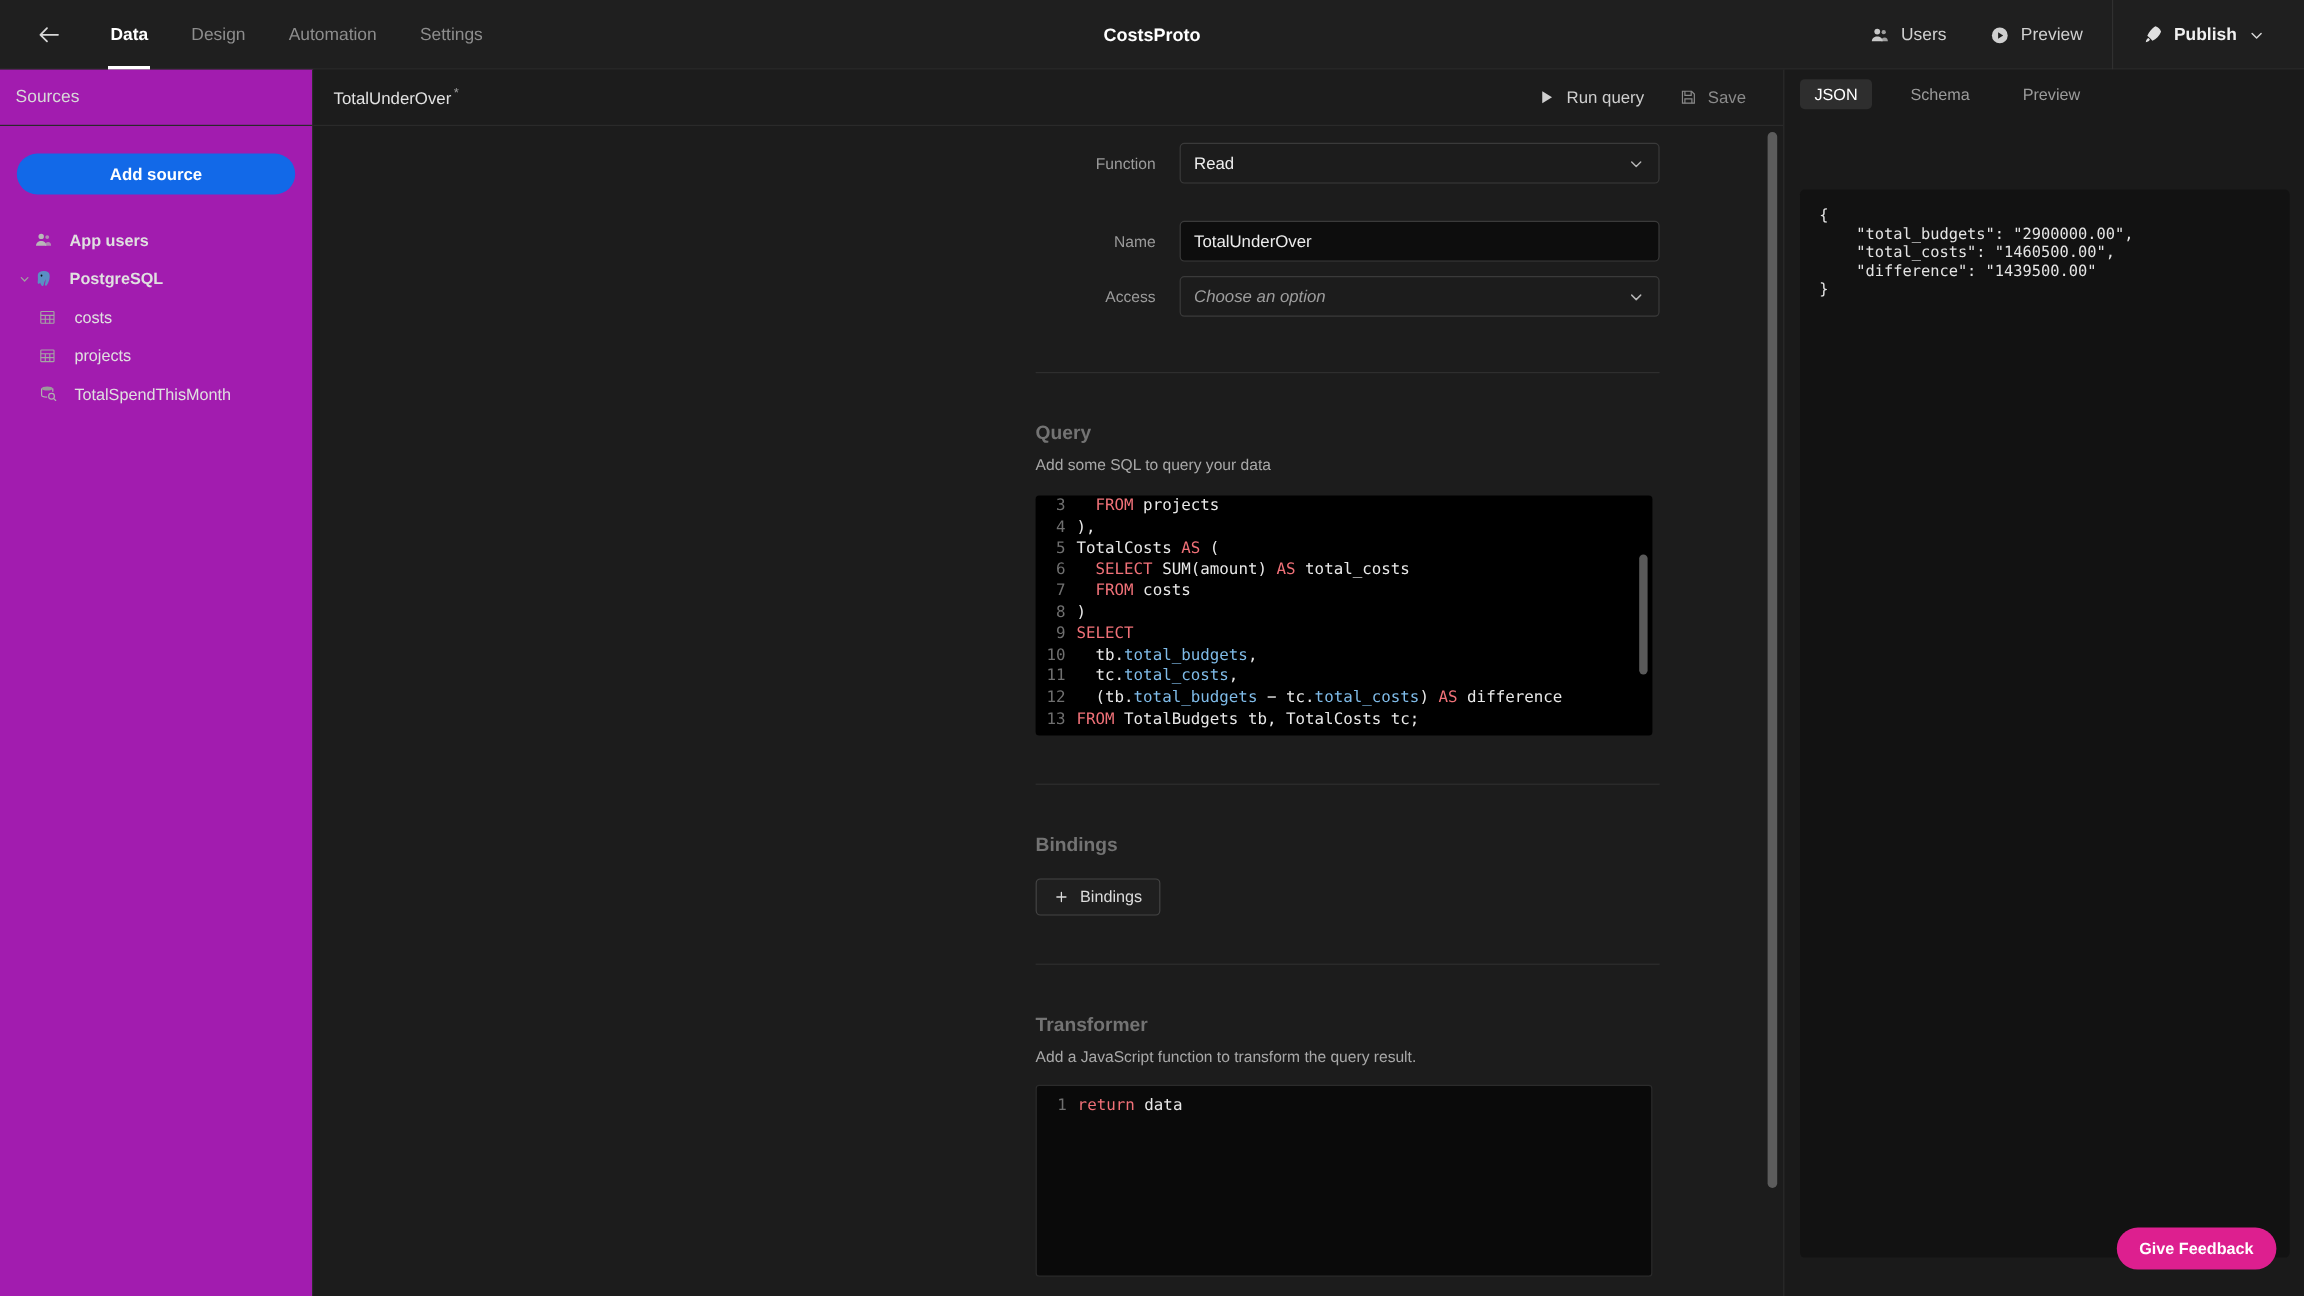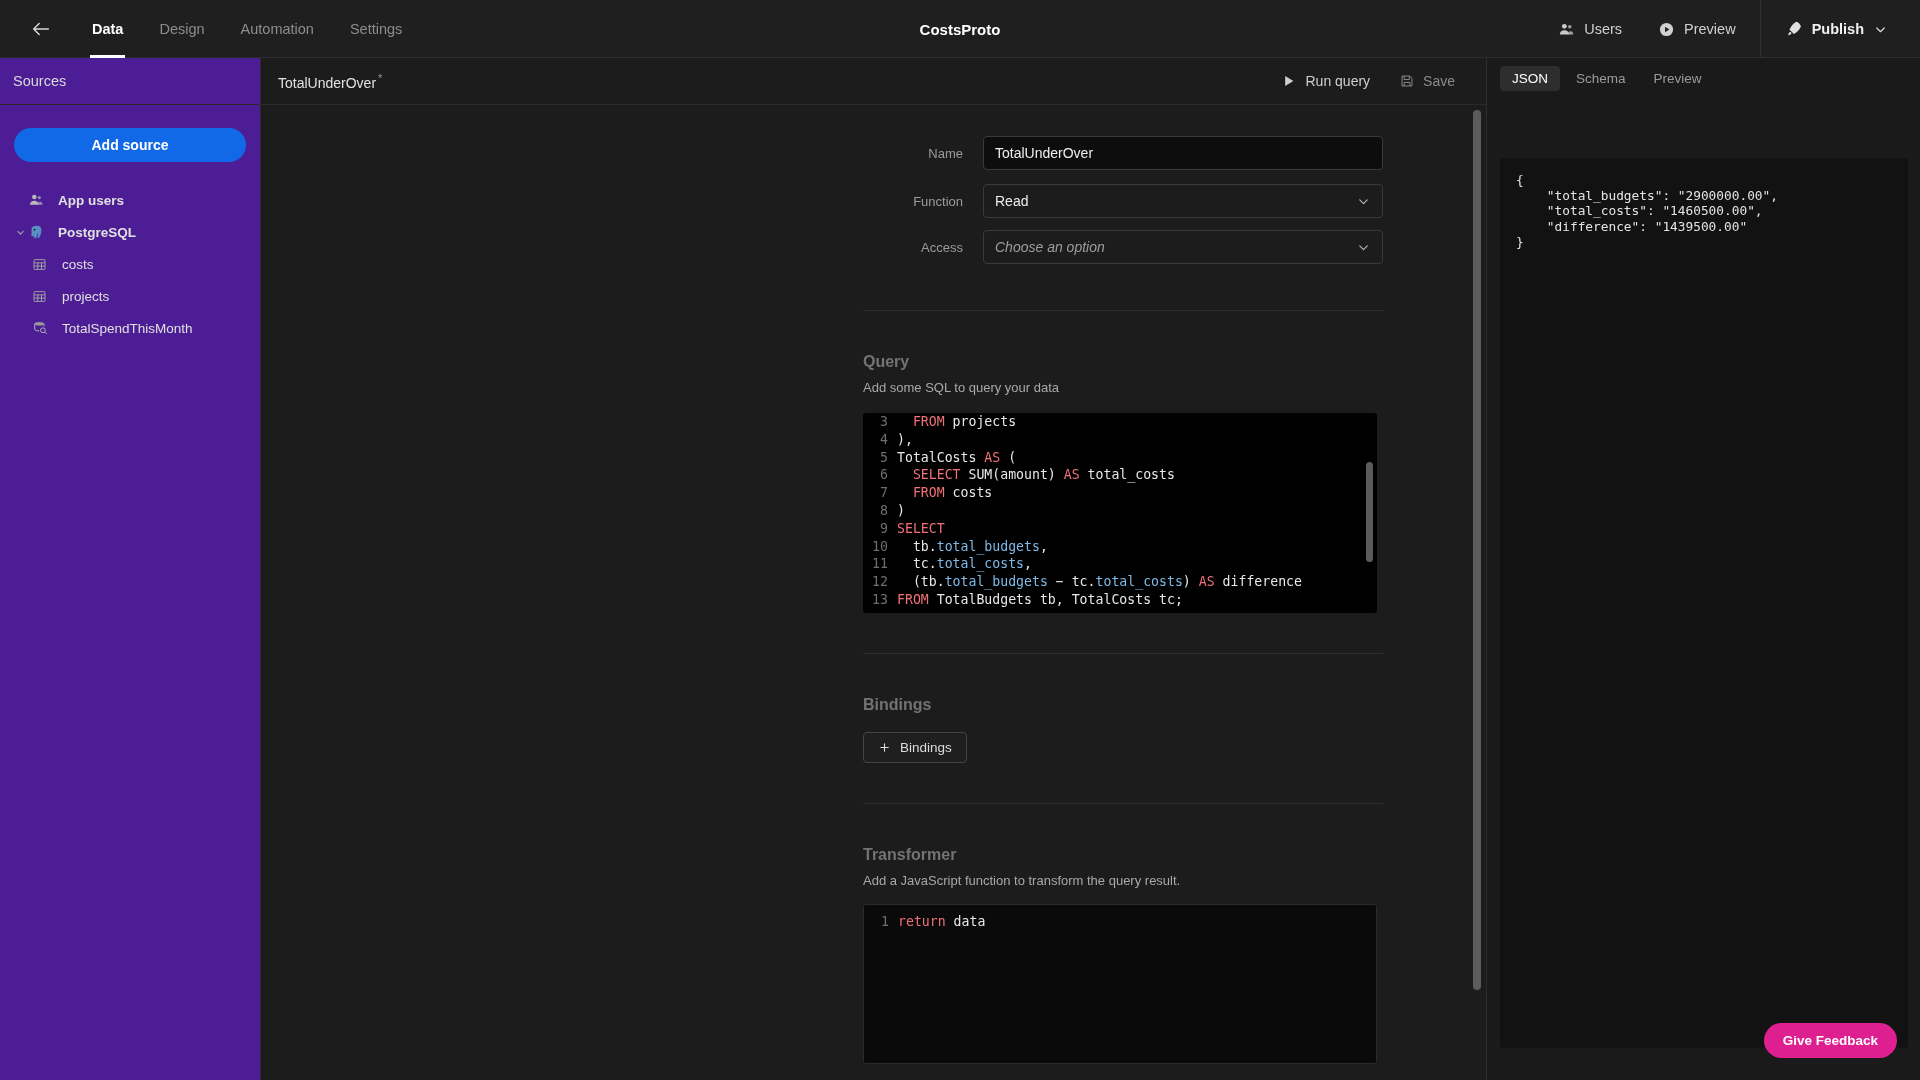--- a/index.html
+++ b/index.html
@@ -49,21 +49,21 @@
     padding: 0 18px; height: 58px; font-size: 14.5px; color: #d0d0d0;
     cursor: pointer;
   }
   .tr-sep { width: 1px; height: 58px; background: #303030; margin: 0 6px; }
   .publish { display: flex; align-items: center; gap: 9px; padding: 0 10px 0 18px; height:58px; cursor:pointer; }
   .publish .lbl { font-size: 14.5px; color: #f0f0f0; font-weight: bold; }
 
   
   .sidebar {
     position: absolute; left: 0; top: 58px; width: 261px; height: 1022px;
-    background: #4c1d95; border-right: 1px solid #2c2c2c;
+    background: #a21caf; border-right: 1px solid #2c2c2c;
   }
   .sidebar-head {
     height: 47px; display: flex; align-items: center; padding-left: 13px;
     font-size: 14.5px; color: #d9d9d9;
     border-bottom: 1px solid #2a2a2a;
   }
   .add-source {
     margin: 23px 14px 0 14px; height: 34px; border-radius: 17px;
     background: #1269e8; color: #fff; font-size: 14px; font-weight: bold;
     display: flex; align-items: center; justify-content: center; cursor: pointer;
@@ -167,21 +167,21 @@
   
   .results {
     position: absolute; left: 1486px; top: 58px; width: 434px; height: 1022px;
     background: #1a1a1a; border-left: 1px solid #2c2c2c;
   }
   .res-head {
     height: 47px; display: flex; align-items: center; padding: 0 16px 0 13px;
   }
   .res-head .ttl { font-size: 14.5px; color: #e8e8e8; margin-left: 10px; font-weight: bold; }
   .res-head .expand { margin-left: auto; color: #cccccc; cursor: pointer; }
-  .res-tabs { display: flex; align-items: center; padding: 0 13px; gap: 4px; height: 40px; }
+  .res-tabs { display: flex; align-items: center; padding: 0 13px; gap: 20px; height: 40px; }
   .res-tab {
     padding: 5px 12px; font-size: 13.5px; color: #9b9b9b; border-radius: 4px; cursor: pointer;
   }
   .res-tab.active { background: #2e2e2e; color: #ffffff; }
   .res-body {
     position: absolute; left: 13px; top: 100px; width: 408px; height: 890px;
     background: #121212; border-radius: 4px; padding: 14px 16px;
     font-family: "DejaVu Sans Mono", monospace; font-size: 12.8px; line-height: 15.6px;
     color: #e4e4e4; white-space: pre;
   }
@@ -350,44 +350,44 @@
             <path d="M7 3.5v6h9v-6M7 20.5v-6h10v6"></path>
           </svg>
         </span>
         <span>Save</span>
       </div>
     </div>
   </div>
 
   <div class="center-scroll">
     <div class="form-wrap">
-
-      <div class="field-row" style="margin-top:31px;">
-        <div class="field-label">Name</div>
-        <div class="ctrl">
-          <div class="txtinput">
-            <span>TotalUnderOver</span>
-          </div>
-        </div>
-      </div>
 
       <div class="field-row" style="margin-top:14px;">
         <div class="field-label">Function</div>
         <div class="ctrl">
           <div class="selbox">
             <span>Read</span>
             <span class="chev">
               <svg width="15" height="15" viewBox="0 0 24 24" fill="none" stroke="#b6b6b6" stroke-width="1.9">
                   <path d="M6 9.5l6 6 6-6" stroke-linecap="round" stroke-linejoin="round"></path>
                 </svg>
             </span>
           </div>
         </div>
       </div>
 
+      <div class="field-row" style="margin-top:31px;">
+        <div class="field-label">Name</div>
+        <div class="ctrl">
+          <div class="txtinput">
+            <span>TotalUnderOver</span>
+          </div>
+        </div>
+      </div>
+
       <div class="field-row" style="margin-top:12px;">
         <div class="field-label">Access</div>
         <div class="ctrl">
           <div class="selbox">
             <span class="ph">Choose an option</span>
             <span class="chev">
               <svg width="15" height="15" viewBox="0 0 24 24" fill="none" stroke="#b6b6b6" stroke-width="1.9">
                   <path d="M6 9.5l6 6 6-6" stroke-linecap="round" stroke-linejoin="round"></path>
                 </svg>
             </span>

